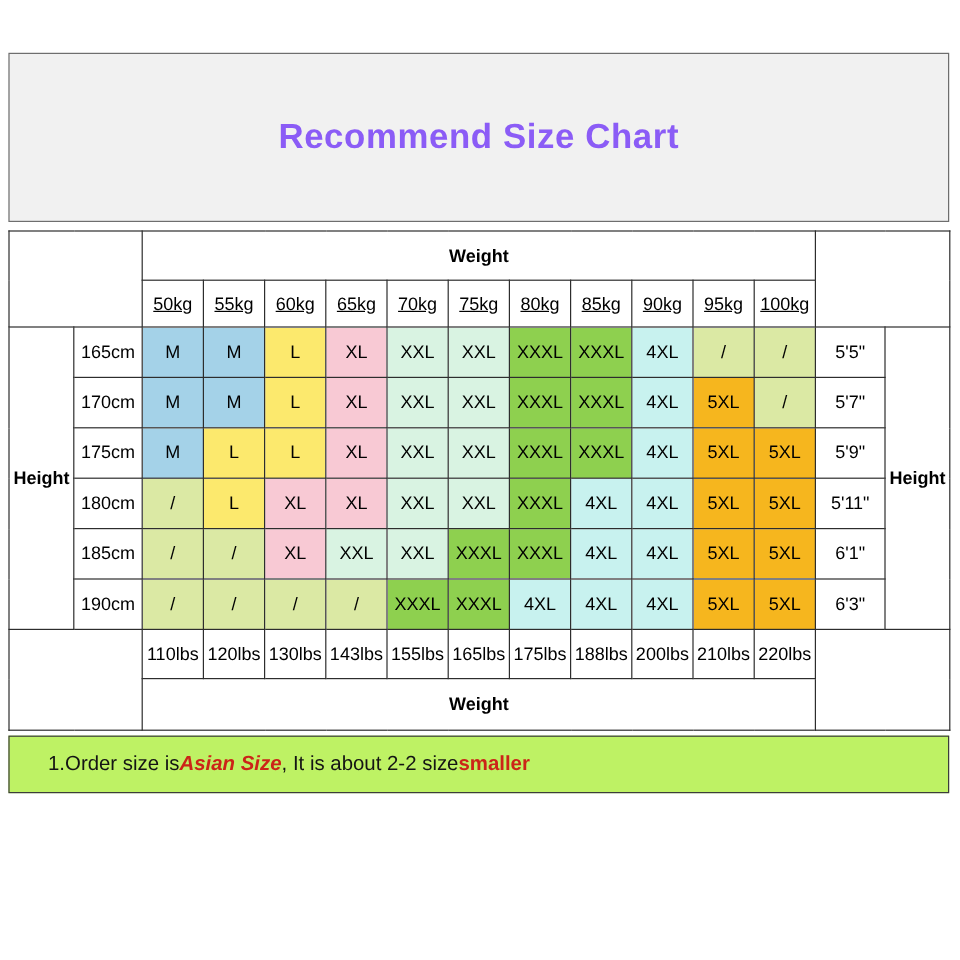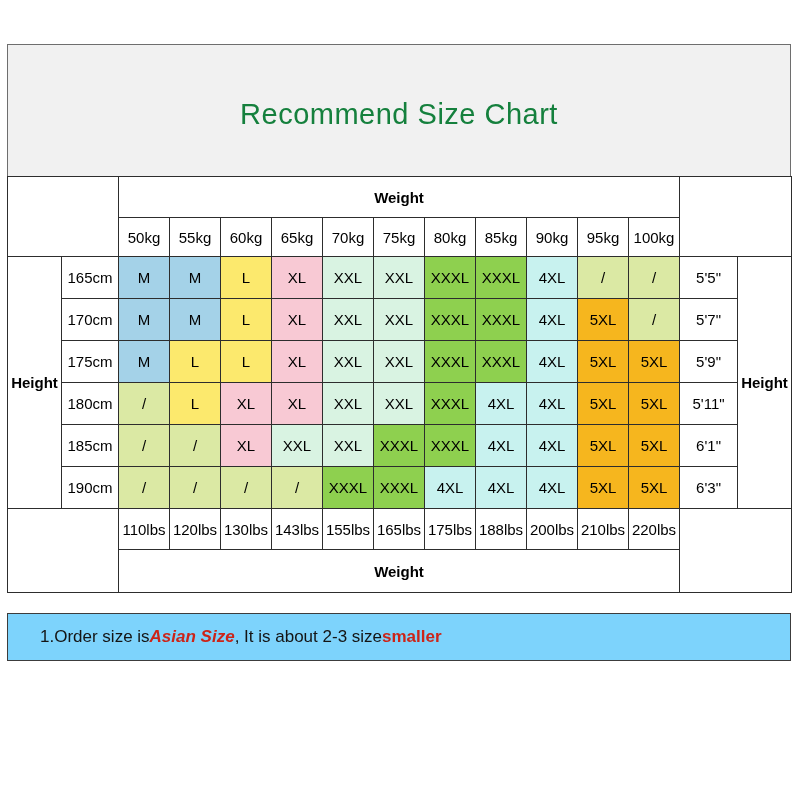--- a/index.html
+++ b/index.html
@@ -4,42 +4,42 @@
 <style>
   * { margin:0; padding:0; box-sizing:border-box; }
   html,body { width:800px; height:800px; background:#fff; font-family:"Liberation Sans", sans-serif; }
   .page { position:relative; width:800px; height:800px; background:#fff; overflow:hidden; }
 
   .title-box {
     position:absolute; left:7px; top:44px; width:784px; height:141px;
     background:#f1f1f1; border:1px solid #6e6e6e;
     display:flex; align-items:center; justify-content:center;
   }
-  .title-box h1 { font-size:29px; font-weight:normal; color:#15803d; letter-spacing:0.5px; }
+  .title-box h1 { font-size:29px; font-weight:bold; color:#8b5cf6; letter-spacing:0.5px; }
 
   table.size-chart {
-    position:absolute; left:7px; top:176px; width:784px;
+    position:absolute; left:7px; top:192px; width:784px;
     border-collapse:collapse; table-layout:fixed;
   }
   table.size-chart td {
     border:1px solid #2d2d2d; text-align:center; vertical-align:middle;
     font-size:15px; color:#000; padding:0; overflow:hidden; white-space:nowrap;
     background:#fff;
   }
   td.axis { font-weight:bold; font-size:16px; }
   td.size-cell { font-size:15px; }
   tr.r-head { height:41px; }
-  tr.r-kg   { height:39px; }
+  tr.r-kg   { height:39px;text-decoration:underline; }
   tr.r-data { height:42px; }
   tr.r-lbs  { height:41px; }
   tr.r-wb   { height:43px; }
 
   .notes { position:absolute; left:7px; top:613px; width:784px; }
   .note {
-    width:100%; height:48px; background:#7dd3fc; border:1px solid #3c3c3c;
+    width:100%; height:48px; background:#bef264; border:1px solid #3c3c3c;
     display:flex; align-items:center; padding-left:32px;
     font-size:17px; color:#141414; margin-top:-1px;
   }
   .note:first-child { margin-top:0; }
   .note .hl { font-weight:bold; }
 </style>
 </head>
 <body>
 
 <div class="page">
@@ -195,18 +195,18 @@
         <tr class="r-wb">
           <td colspan="11" class="axis">Weight</td>
         </tr>
       </tbody>
   </table>
 
   <div class="notes" id="notes">
       <div class="note">
         <span>1.Order size is </span>
         <span class="hl" style="color: rgb(204, 36, 24); font-style: italic;">Asian Size</span>
-        <span>, It is about 2-3 size </span>
+        <span>, It is about 2-2 size </span>
         <span class="hl" style="color: rgb(204, 36, 24);">smaller</span>
       </div>
     </div>
 
 </div>
 
 </body></html>

